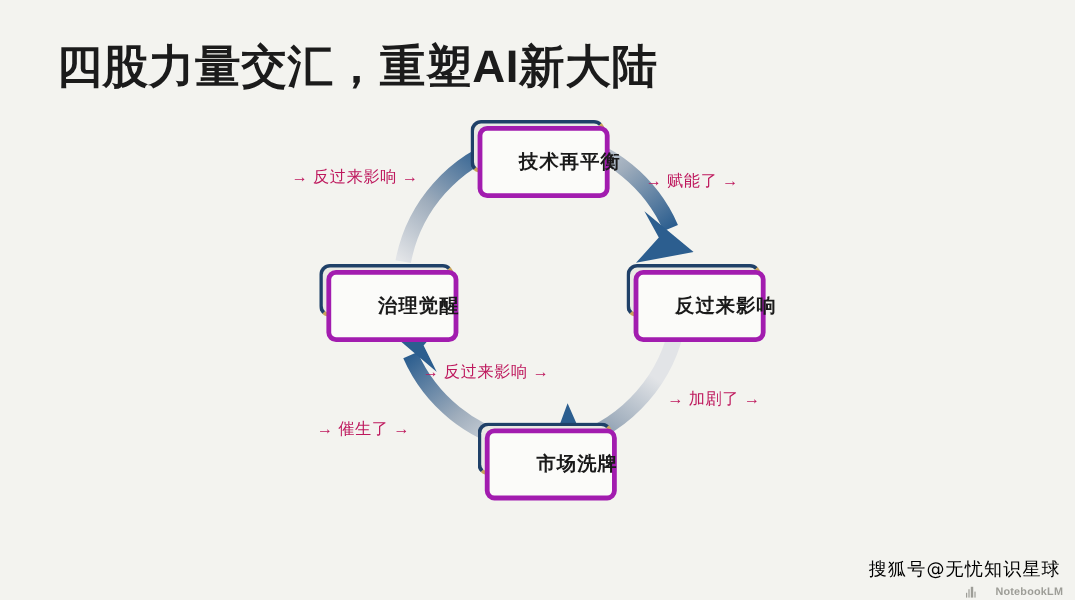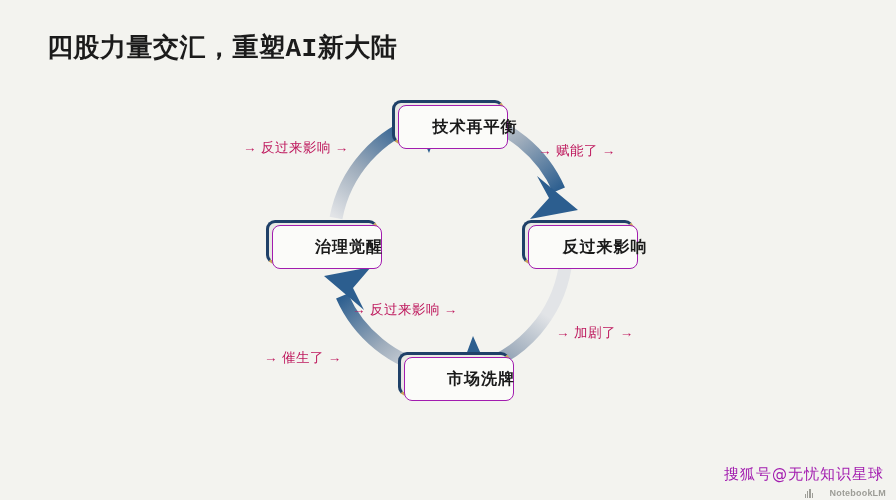--- a/index.html
+++ b/index.html
@@ -19,22 +19,22 @@
     height: 500px;
     background: #f3f3ef;
     box-sizing: border-box;
   }
 
   
   .title {
     position: absolute;
     left: 47px;
     top: 30px;
-    font-family: Liberation Mono, monospace;
-    font-size: 26px;
+    font-family: Liberation Sans, sans-serif;
+    font-size: 38px;
     font-weight: bold;
     color: #1b1b1b;
     letter-spacing: 0.5px;
     white-space: nowrap;
   }
 
   
   .stage {
     position: absolute;
     left: 0;
@@ -65,24 +65,24 @@
     border: 3px solid #1f4068;
     border-right-color: #c9a45a;
     border-bottom-color: #c9a45a;
     background: #e9e9e4;
     box-sizing: border-box;
   }
   .node .face {
     position: absolute;
     left: 6px; top: 5px;
     width: 110px;
-    height: 44px;
+    height: 60px;
     border-radius: 8px;
     background: #fbfbf9;
-    border: 1px solid #a21caf;
+    border: 4px solid #a21caf;
     box-sizing: border-box;
     display: flex;
     align-items: center;
     justify-content: center;
     padding-left: 44px;
   }
   .node .label {
     font-family: "DejaVu Sans", "Liberation Sans", sans-serif;
     font-size: 16px;
     font-weight: bold;
@@ -124,21 +124,21 @@
     letter-spacing: 0px;
   }
 
   
   .watermark {
     position: absolute;
     right: 12px;
     bottom: 16px;
     font-family: "DejaVu Sans", "Liberation Sans", sans-serif;
     font-size: 15px;
-    color: #a21caf;
+    color: #000000;
     letter-spacing: 1px;
     white-space: nowrap;
   }
   .nb-badge {
     position: absolute;
     right: 10px;
     bottom: 2px;
     display: flex;
     align-items: center;
     gap: 16px;

